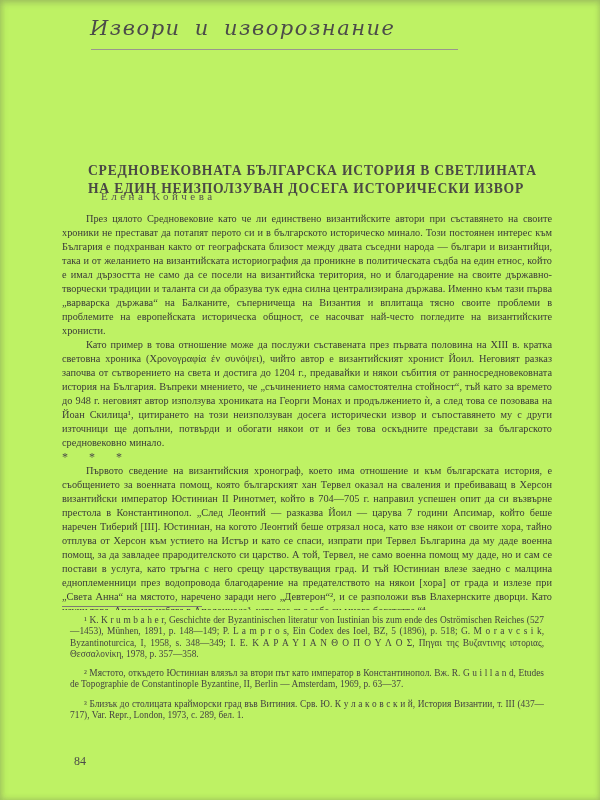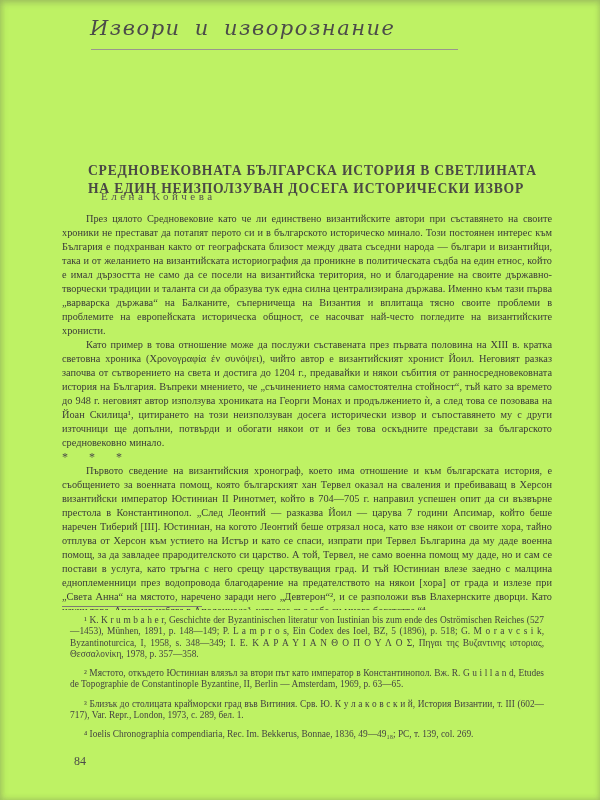--- a/index.html
+++ b/index.html
@@ -76,20 +76,19 @@
   <div class="body-text">
     <p>През цялото Средновековие като че ли единствено византийските автори при съставянето на своите хроники не престават да потапят перото си и в българското историческо минало. Този постоянен интерес към България е подхранван както от географската близост между двата съседни народа — българи и византийци, така и от желанието на византийската историография да проникне в политическата съдба на един етнос, който е имал дързостта не само да се посели на византийска територия, но и благодарение на своите държавно-творчески традиции и таланта си да образува тук една силна централизирана държава. Именно към тази първа „варварска държава“ на Балканите, съперничеща на Византия и вплитаща тясно своите проблеми в проблемите на европейската историческа общност, се насочват най-често погледите на византийските хронисти.</p>
     <p>Като пример в това отношение може да послужи съставената през първата половина на XIII в. кратка световна хроника (Χρονογραφία ἐν συνόψει), чийто автор е византийският хронист Йоил. Неговият разказ започва от сътворението на света и достига до 1204 г., предавайки и някои събития от ранносредновековната история на България. Въпреки мнението, че „съчинението няма самостоятелна стойност“, тъй като за времето до 948 г. неговият автор използува хрониката на Георги Монах и продължението ѝ, а след това се позовава на Йоан Скилица¹, цитирането на този неизползуван досега исторически извор и съпоставянето му с други източници ще допълни, потвърди и обогати някои от и без това оскъдните представи за българското средновековно минало.</p>
     <p class="asterisk-separator">* * *</p>
     <p>Първото сведение на византийския хронограф, което има отношение и към българската история, е съобщението за военната помощ, която българският хан Тервел оказал на сваления и пребиваващ в Херсон византийски император Юстиниан II Ринотмет, който в 704—705 г. направил успешен опит да си възвърне престола в Константинопол. „След Леонтий — разказва Йоил — царува 7 години Апсимар, който беше наречен Тиберий [III]. Юстиниан, на когото Леонтий беше отрязал носа, като взе някои от своите хора, тайно отплува от Херсон към устието на Истър и като се спаси, изпрати при Тервел Българина да му даде военна помощ, за да завладее прародителското си царство. А той, Тервел, не само военна помощ му даде, но и сам се постави в услуга, като тръгна с него срещу царствуващия град. И тъй Юстиниан влезе заедно с малцина едноплеменници през водопровода благодарение на предателството на някои [хора] от града и излезе при „Света Анна“ на мястото, наречено заради него „Девтерон“², и се разположи във Влахернските дворци. Като научи това, Апсимар избяга в Аполониада³, като взе със себе си много богатства.“⁴</p>
   </div>
 
   <div class="footnotes">
     <div class="footnote-divider"></div>
     <p>¹ K. K r u m b a h e r, Geschichte der Byzantinischen literatur von Iustinian bis zum ende des Oströmischen Reiches (527—1453), Münhen, 1891, p. 148—149; P. L a m p r o s, Ein Codex des Ioel, BZ, 5 (1896), p. 518; G. M o r a v c s i k, Byzantinoturcica, I, 1958, s. 348—349; I. E. Κ Α Ρ Α Υ Ι Α Ν Θ Ο Π Ο Υ Λ Ο Σ, Πηγαι της Βυζαντινης ιστοριας, Θεσσαλονίκη, 1978, p. 357—358.</p>
-    <p>² Мястото, откъдето Юстиниан влязъл за втори път като император в Константинопол. Вж. R. G u i l l a n d, Etudes de Topographie de Constantinople Byzantine, II, Berlin — Amsterdam, 1969, p. 63—65.</p>
-    <p>³ Близък до столицата крайморски град във Витиния. Срв. Ю. К у л а к о в с к и й, История Византии, т. III (602—717), Var. Repr., London, 1973, с. 289, бел. 1.</p>
-    <p>⁴ Ioelis Chronographia compendiaria, Rec. Im. Bekkerus, Bonnae, 1836, 49—49₁₈; PC, т. 139, col. 269.</p>
+    <p>² Мястото, откъдето Юстиниан влязъл за втори път като император в Константинопол. Вж. R. G u i l l a n d, Etudes de Topographie de Constantinople Byzantine, II, Berlin — Amsterdam, 1969, p. 63—37.</p>
+    <p>³ Близък до столицата крайморски град във Витиния. Срв. Ю. К у л а к о в с к и й, История Византии, т. III (437—717), Var. Repr., London, 1973, с. 289, бел. 1.</p>
   </div>
 
   <div class="page-number">84</div>
 
 </div>
 
 </body></html>

